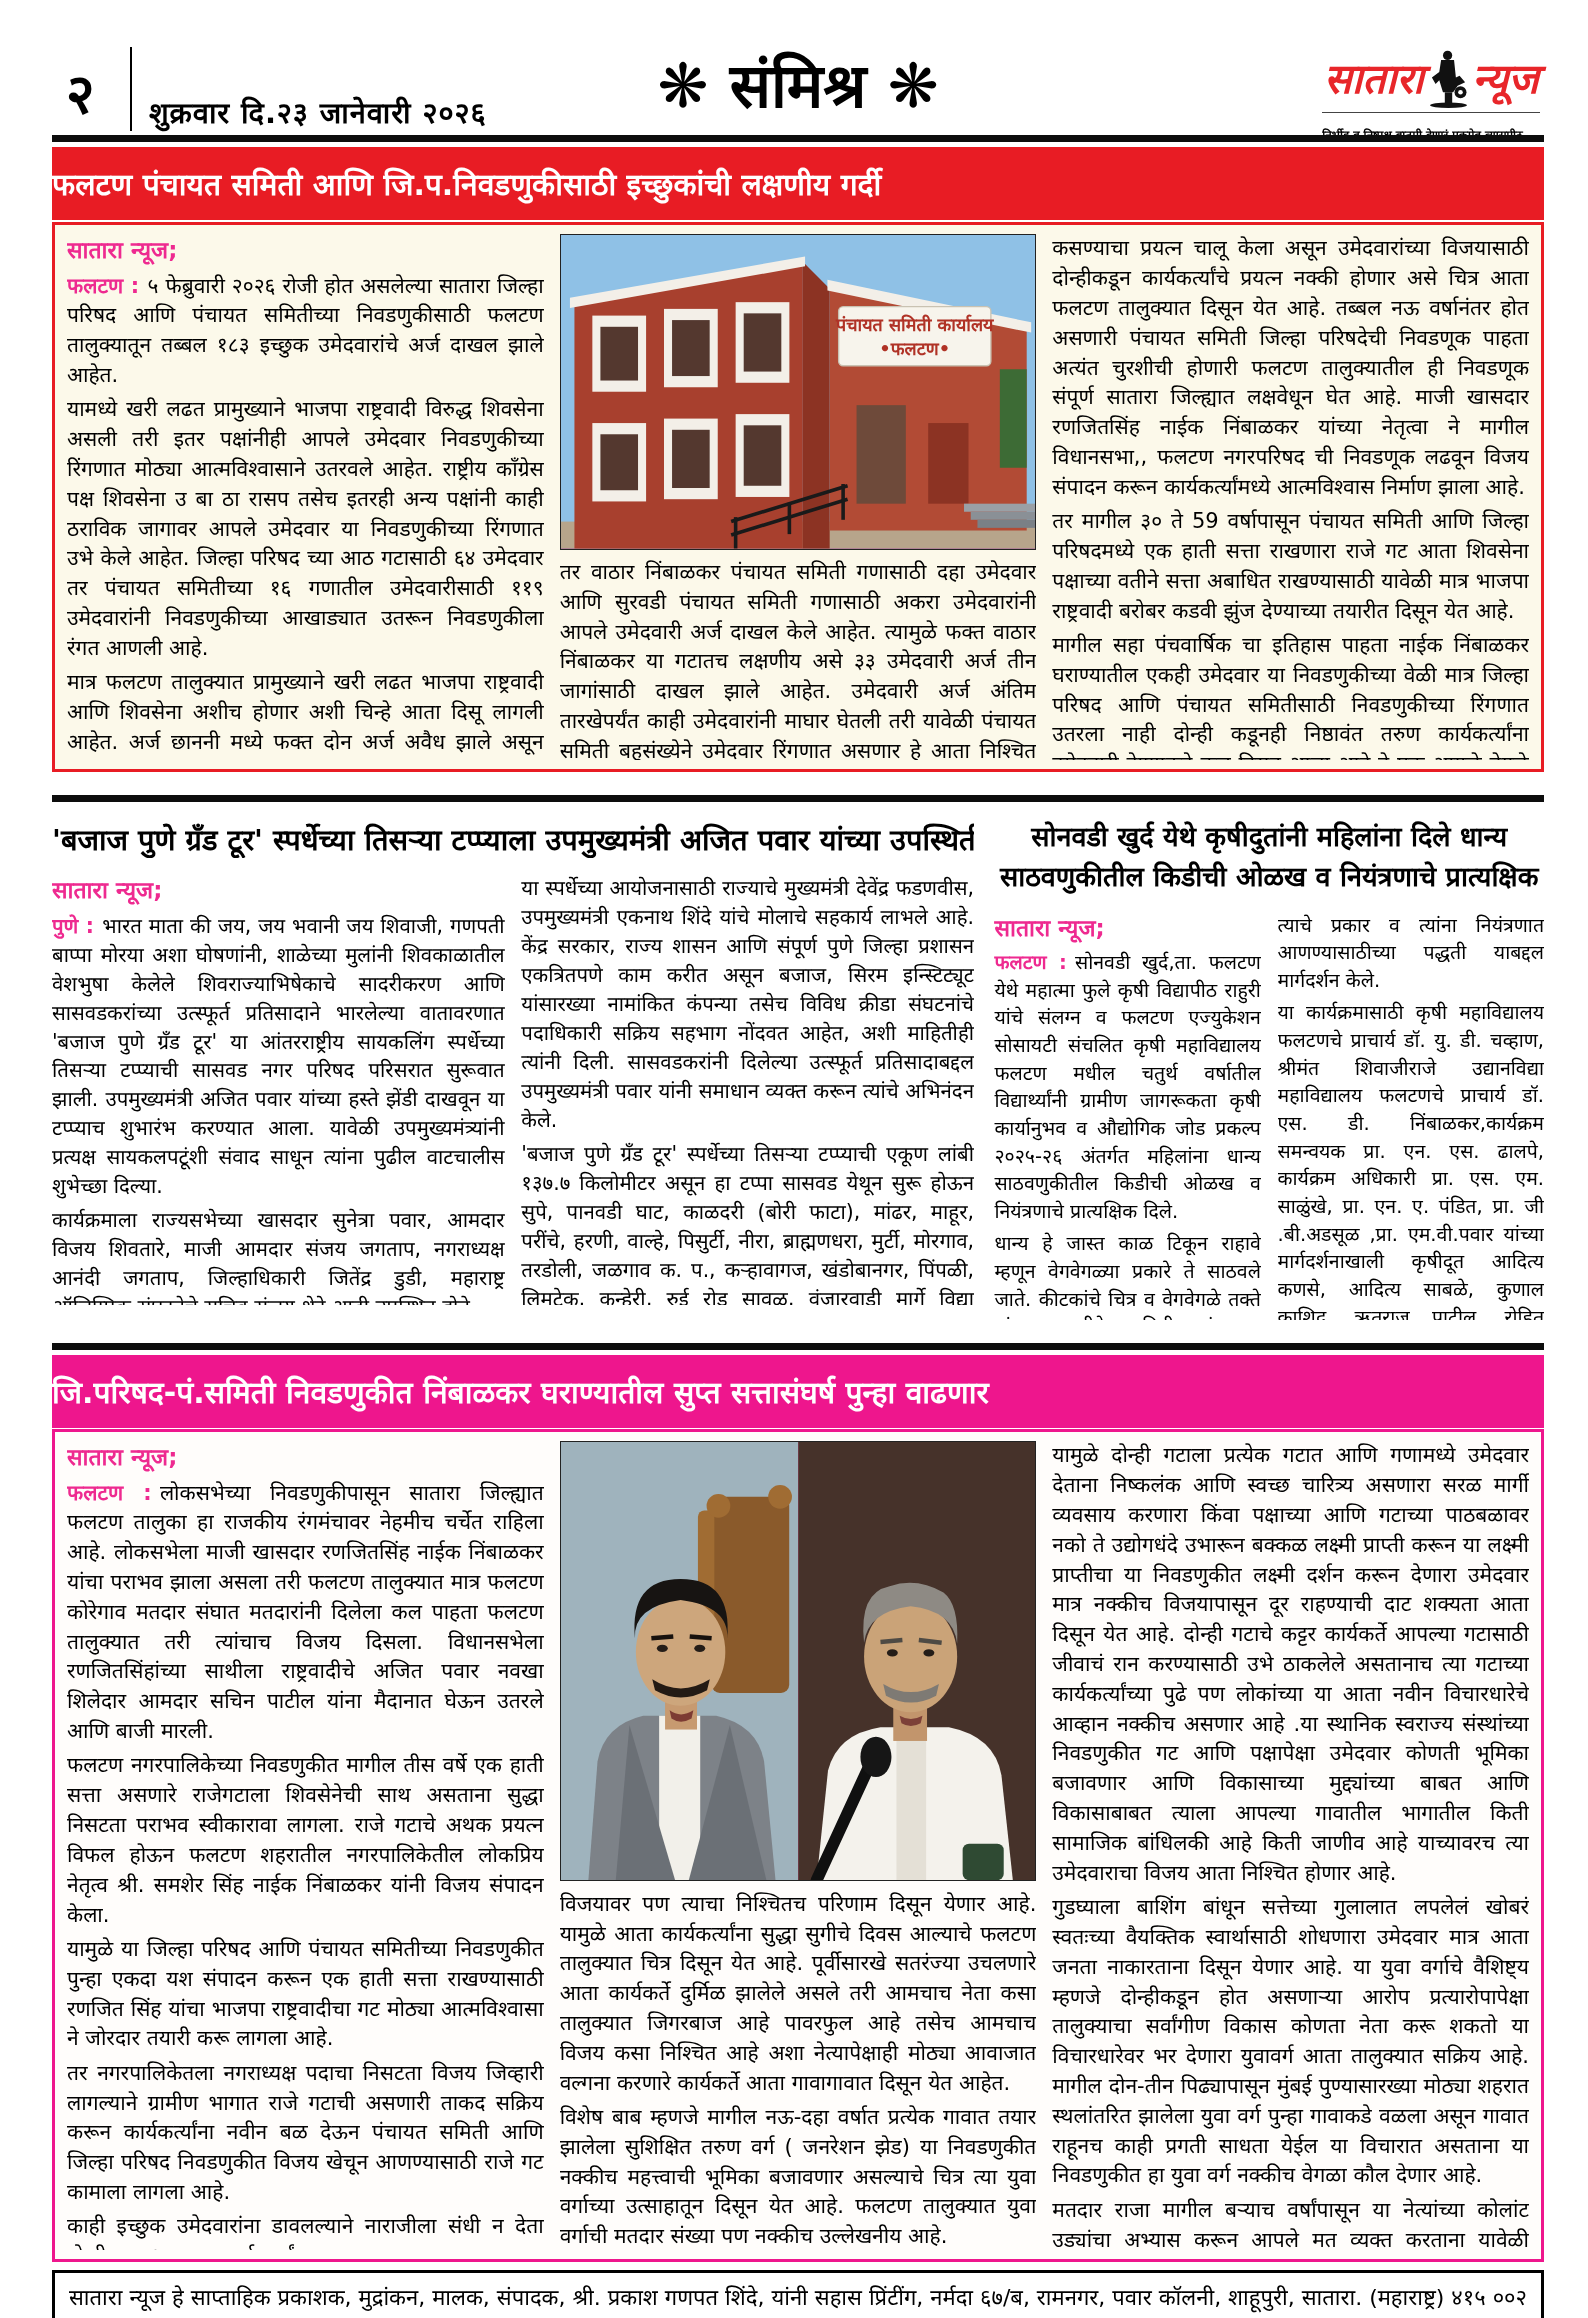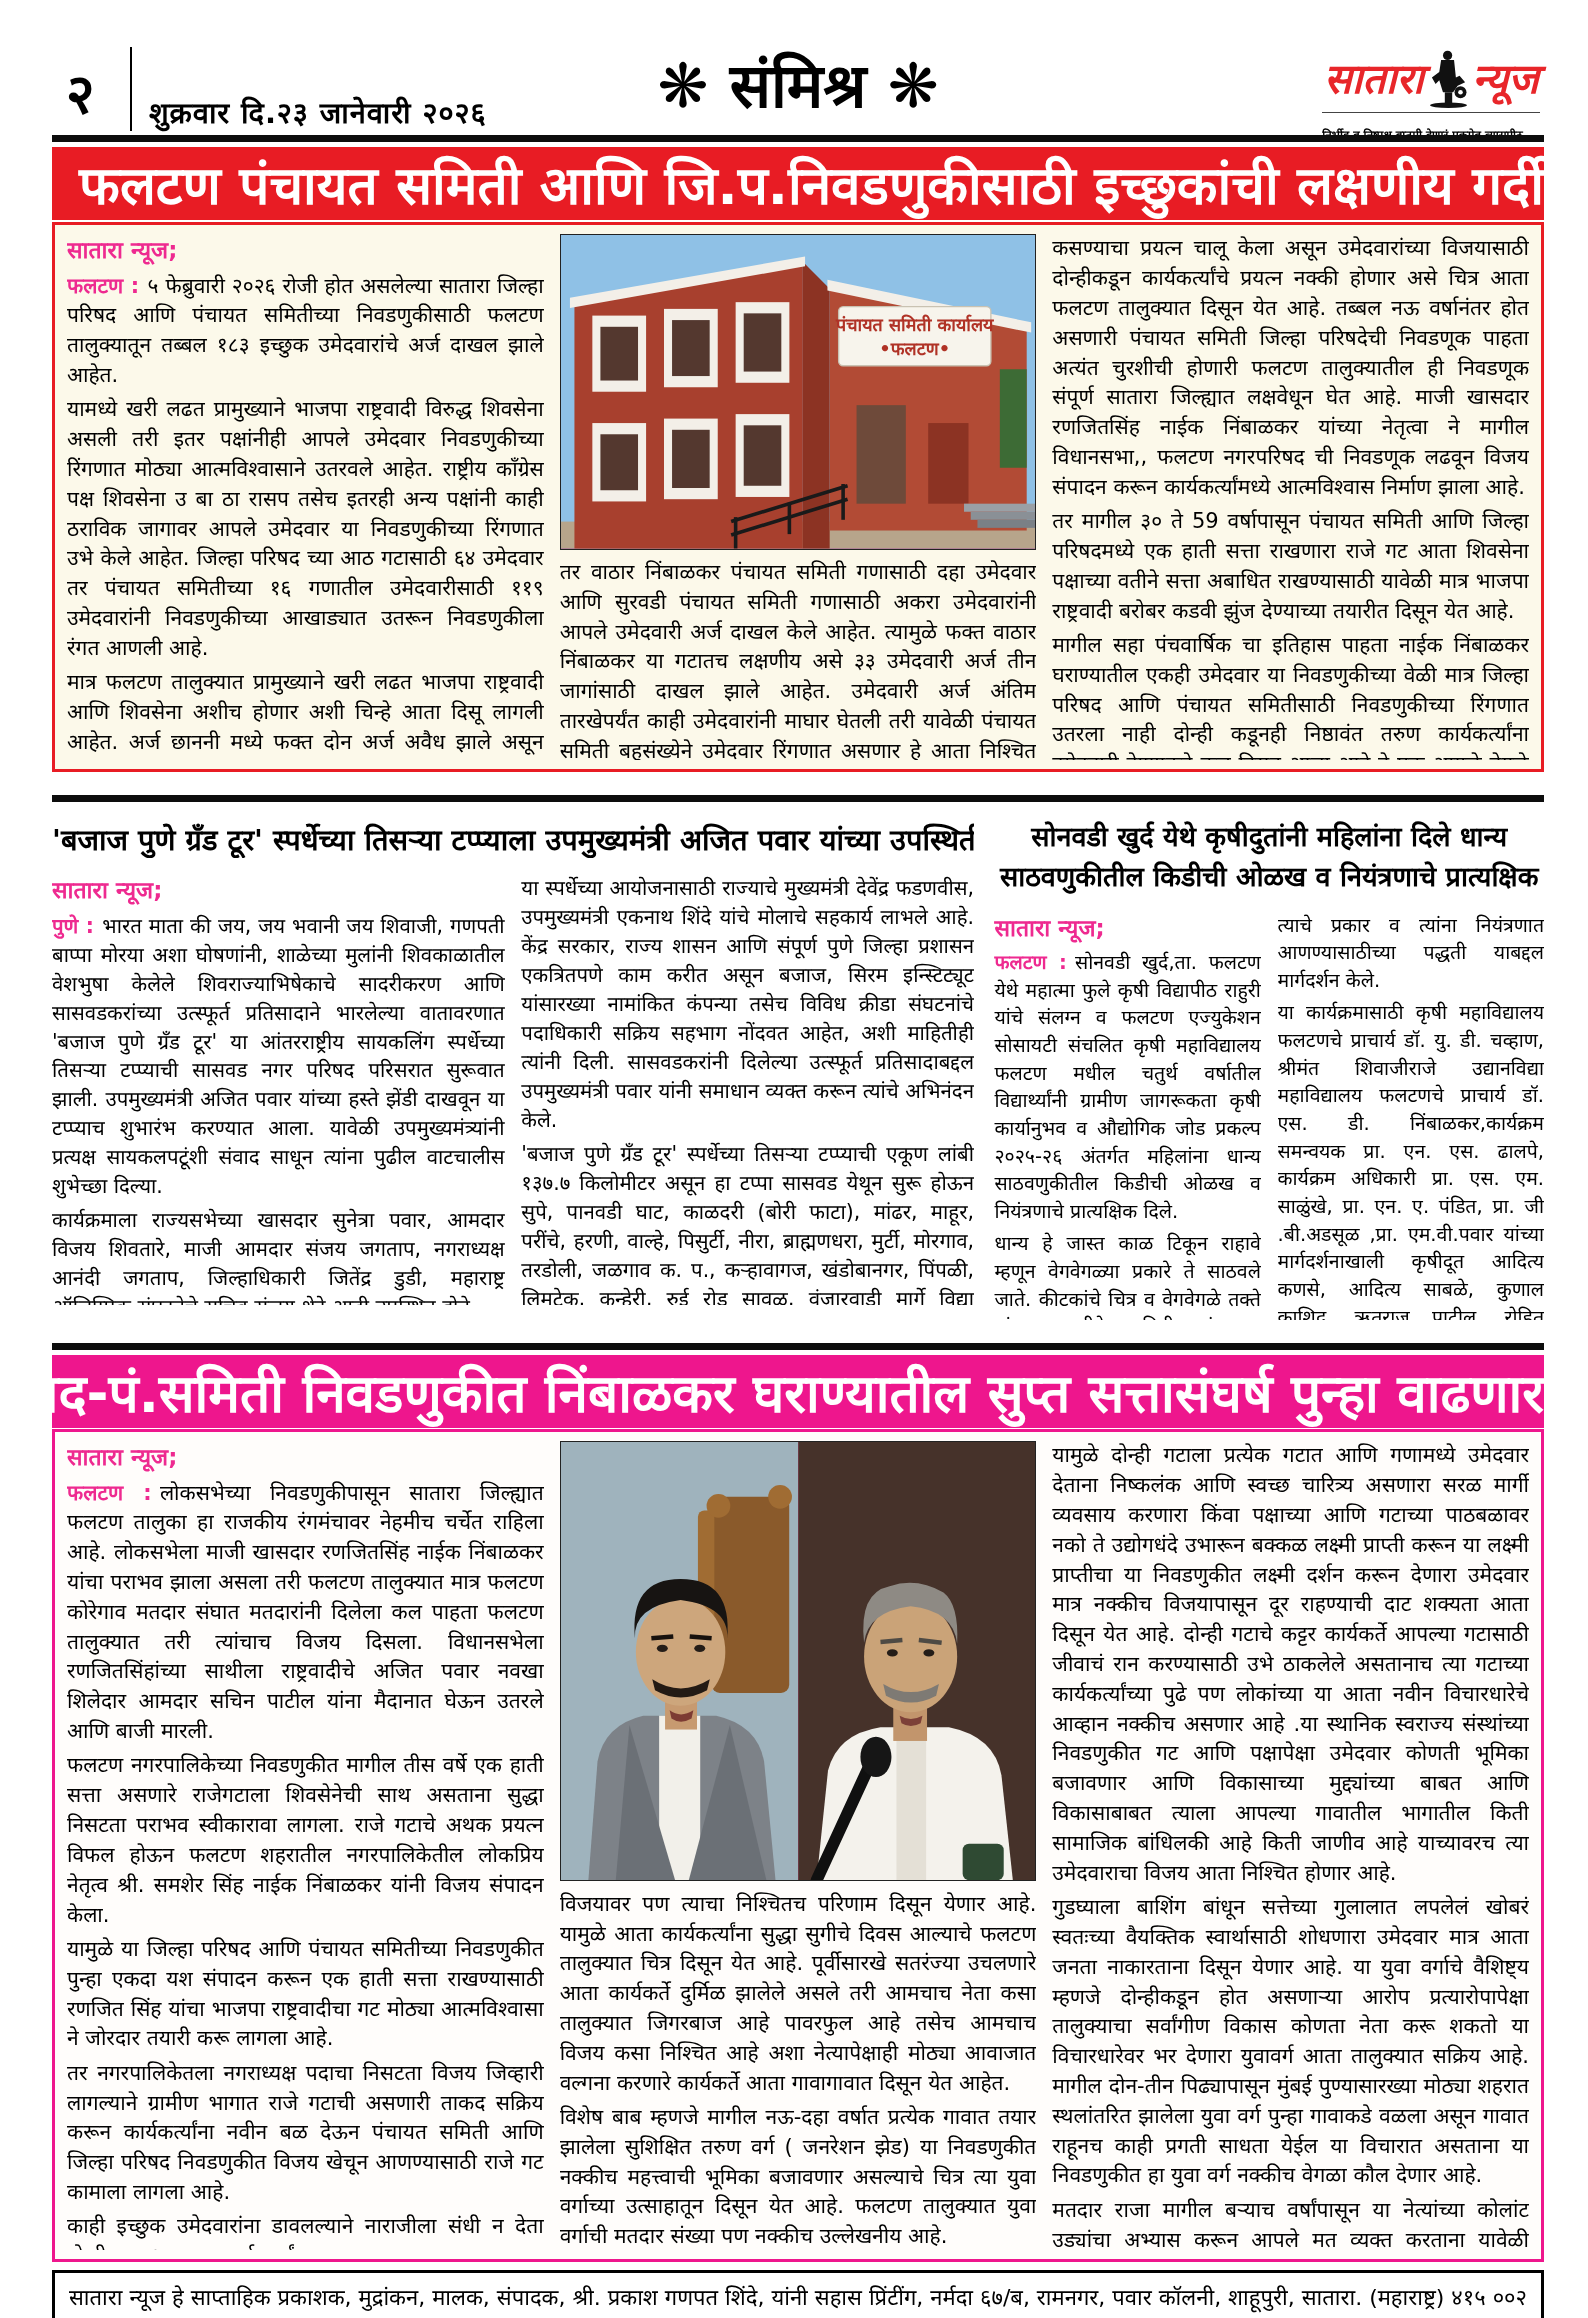--- a/index.html
+++ b/index.html
@@ -15,21 +15,21 @@
   .logo{position:absolute;right:3.7px;top:7px;width:218px;}
   .logo-row{display:flex;align-items:center;justify-content:center;gap:2.8px;}
   .logo-word{color:#e8262a;font-size:41px;font-weight:800;font-style:italic;line-height:1;}
   .logo-tagline{margin-top:1.9px;font-size:11.6px;font-weight:700;
                 border-top:1.9px solid #444;padding-top:14px;}
 
   .hrule{position:absolute;left:52px;right:44px;height:7.4px;background:#0d0d0d;}
 
   
   .banner{position:absolute;left:52px;right:44px;height:73px;display:flex;align-items:center;
-          justify-content:flex-end;color:#fff;font-weight:700;font-size:53px;white-space:nowrap;overflow:hidden;}
+          justify-content:flex-start;color:#fff;font-weight:700;font-size:30px;white-space:nowrap;overflow:hidden;}
   .banner-red{top:147px;background:#e81c24;}
   .banner-pink{top:1355px;background:#ee168d;}
 
   
   .artbox{position:absolute;left:52px;right:44px;display:flex;gap:16px;box-sizing:border-box;
           padding:9.3px 12px;}
   .art1{top:222px;height:550px;border:3.2px solid #e81c24;background:#fcf9ea;}
   .art4{top:1429px;height:833px;border:3.7px solid #ee168d;background:#fffdfb;}
   .col{flex:1 1 0;overflow:hidden;font-size:21px;line-height:1.42;text-align:justify;}
   .para{margin:0 0 4.6px 0;}

